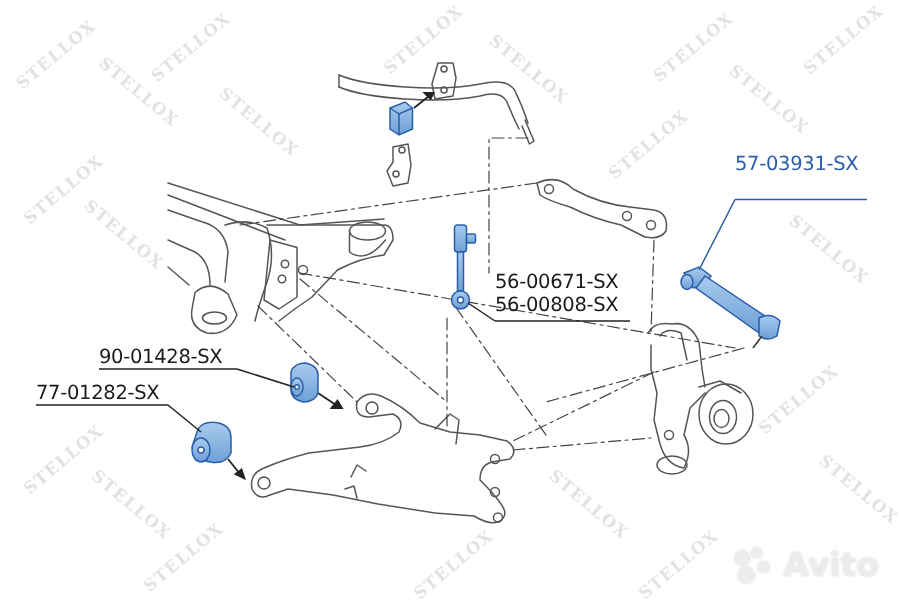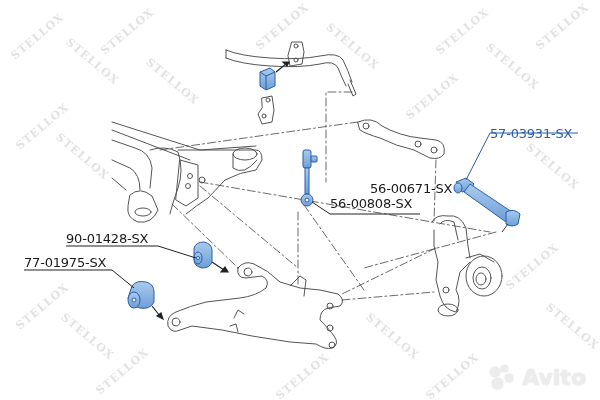--- a/index.html
+++ b/index.html
@@ -210,25 +210,25 @@
     <path d="M490 133 L466 180" stroke="#2a5ea8"></path>
     <path d="M330 214 L420 214" stroke="#222"></path>
     <path d="M330 214 L312 202" stroke="#222"></path>
     <path d="M66 246 L158 246" stroke="#222"></path>
     <path d="M158 246 L196 258" stroke="#222"></path>
     <path d="M24 270 L112 270" stroke="#222"></path>
     <path d="M112 270 L134 288" stroke="#222"></path>
   </g>
 </svg>
 
-<div class="label blue" style="left:490px;top:126px;">57-03931-SX</div>
-<div class="label" style="left:330px;top:181px;margin-left:40px;">56-00671-SX</div>
+<div class="label blue" style="left:490px;top:102px;">57-03931-SX</div>
+<div class="label" style="left:330px;top:181px;">56-00671-SX</div>
 <div class="label" style="left:330px;top:196px;">56-00808-SX</div>
 <div class="label" style="left:66px;top:231px;">90-01428-SX</div>
-<div class="label" style="left:24px;top:255px;">77-01975-SX</div>
+<div class="label" style="left:24px;top:255px;">77-01282-SX</div>
 
 <div class="avito">
   <div class="avito-dots">
     <span style="left:0;top:2px;width:10px;height:10px;"></span>
     <span style="left:11px;top:0;width:7px;height:7px;"></span>
     <span style="left:2px;top:13px;width:11px;height:11px;"></span>
     <span style="left:15px;top:9px;width:8px;height:8px;"></span>
   </div>
   <span>Avito</span>
 </div>

